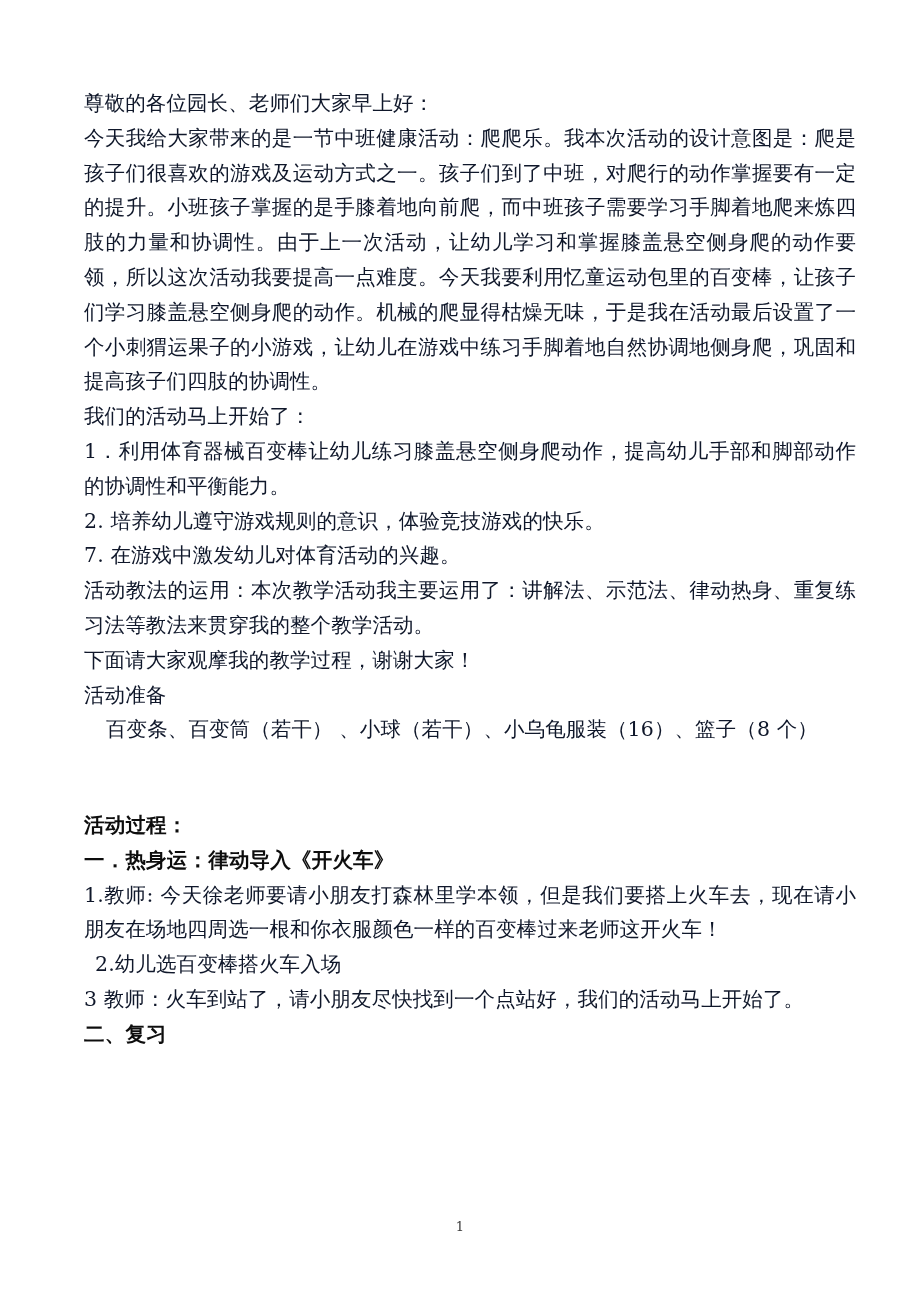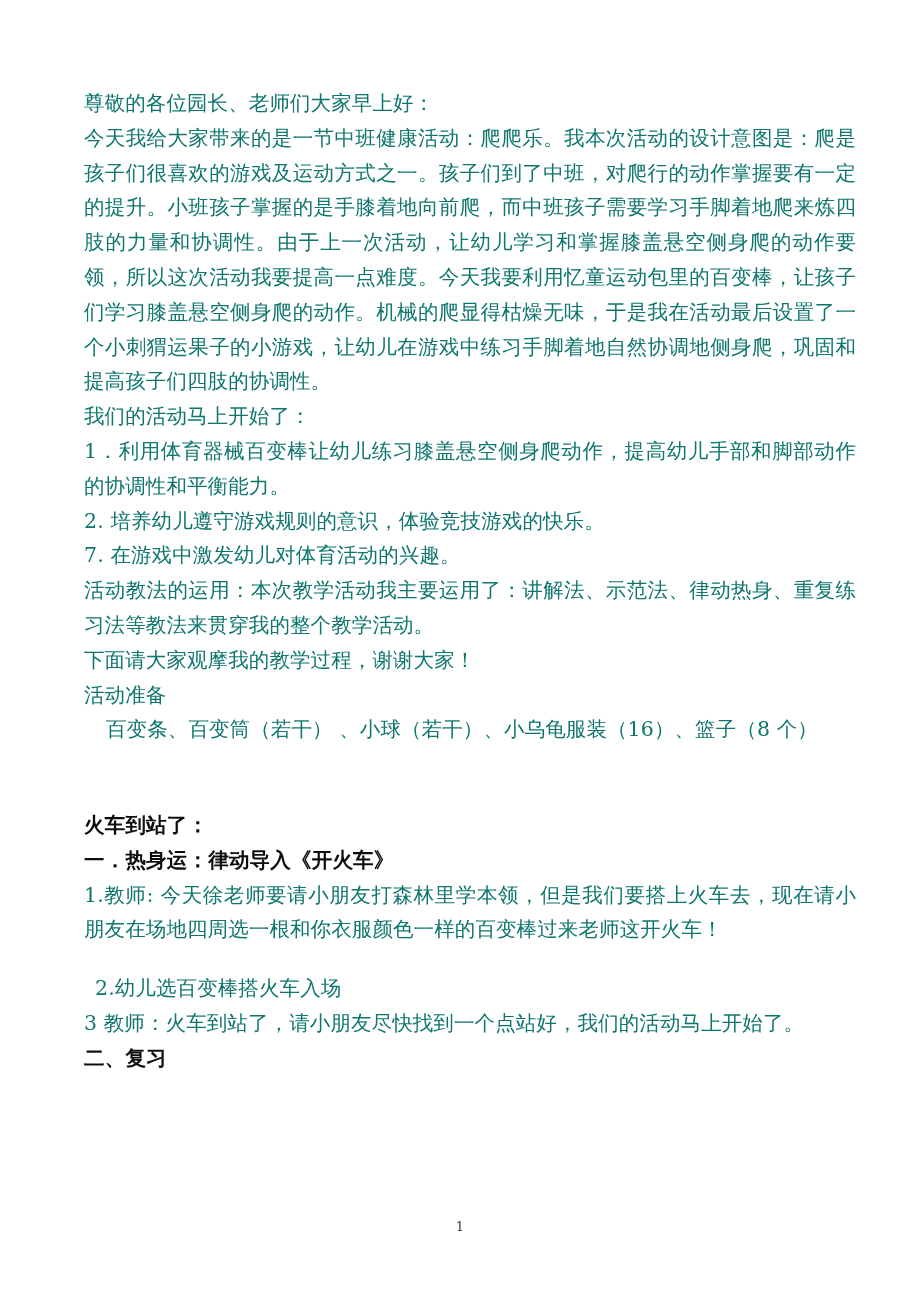--- a/index.html
+++ b/index.html
@@ -31,21 +31,21 @@
     left: 84px;
     top: 86px;
     width: 772px;
   }
 
   
   .p {
     font-family: "DejaVu Serif", "Liberation Serif", serif;
     font-size: 20.5px;
     line-height: 34.8px;
-    color: #0f766e;
+    color: #0f172a;
     margin: 0;
     text-align: justify;
     text-justify: inter-ideograph;
     letter-spacing: 0.1px;
     white-space: normal;
   }
 
   
   .p.nojust {
     text-align: left;
@@ -58,21 +58,21 @@
     line-height: 34.8px;
     font-weight: 700;
     color: #0d0d0d;
     margin: 0;
     text-align: left;
     letter-spacing: 0.2px;
   }
 
   
   .indent-1 { text-indent: 22px; }
-  .indent-half { text-indent: 11px; margin-top: 24px; }
+  .indent-half { text-indent: 11px; }
 
   
   .spacer { height: 34.8px; }
   .spacer-sm { height: 26px; }
 
   .page-number {
     position: absolute;
     left: 0;
     top: 1219px;
     width: 920px;
@@ -107,21 +107,21 @@
 
     <p class="p nojust">下面请大家观摩我的教学过程，谢谢大家！</p>
 
     <p class="p nojust">活动准备</p>
 
     <p class="p nojust indent-1">百变条、百变筒（若干） 、小球（若干）、小乌龟服装（16）、篮子（8 个）</p>
 
     <div class="spacer"></div>
     <div class="spacer-sm"></div>
 
-    <p class="h">火车到站了：</p>
+    <p class="h">活动过程：</p>
 
     <p class="h">一．热身运：律动导入《开火车》</p>
 
     <p class="p">1.教师: 今天徐老师要请小朋友打森林里学本领，但是我们要搭上火车去，现在请小朋友在场地四周选一根和你衣服颜色一样的百变棒过来老师这开火车！</p>
 
     <p class="p nojust indent-half">2.幼儿选百变棒搭火车入场</p>
 
     <p class="p nojust">3 教师：火车到站了，请小朋友尽快找到一个点站好，我们的活动马上开始了。</p>
 
 

